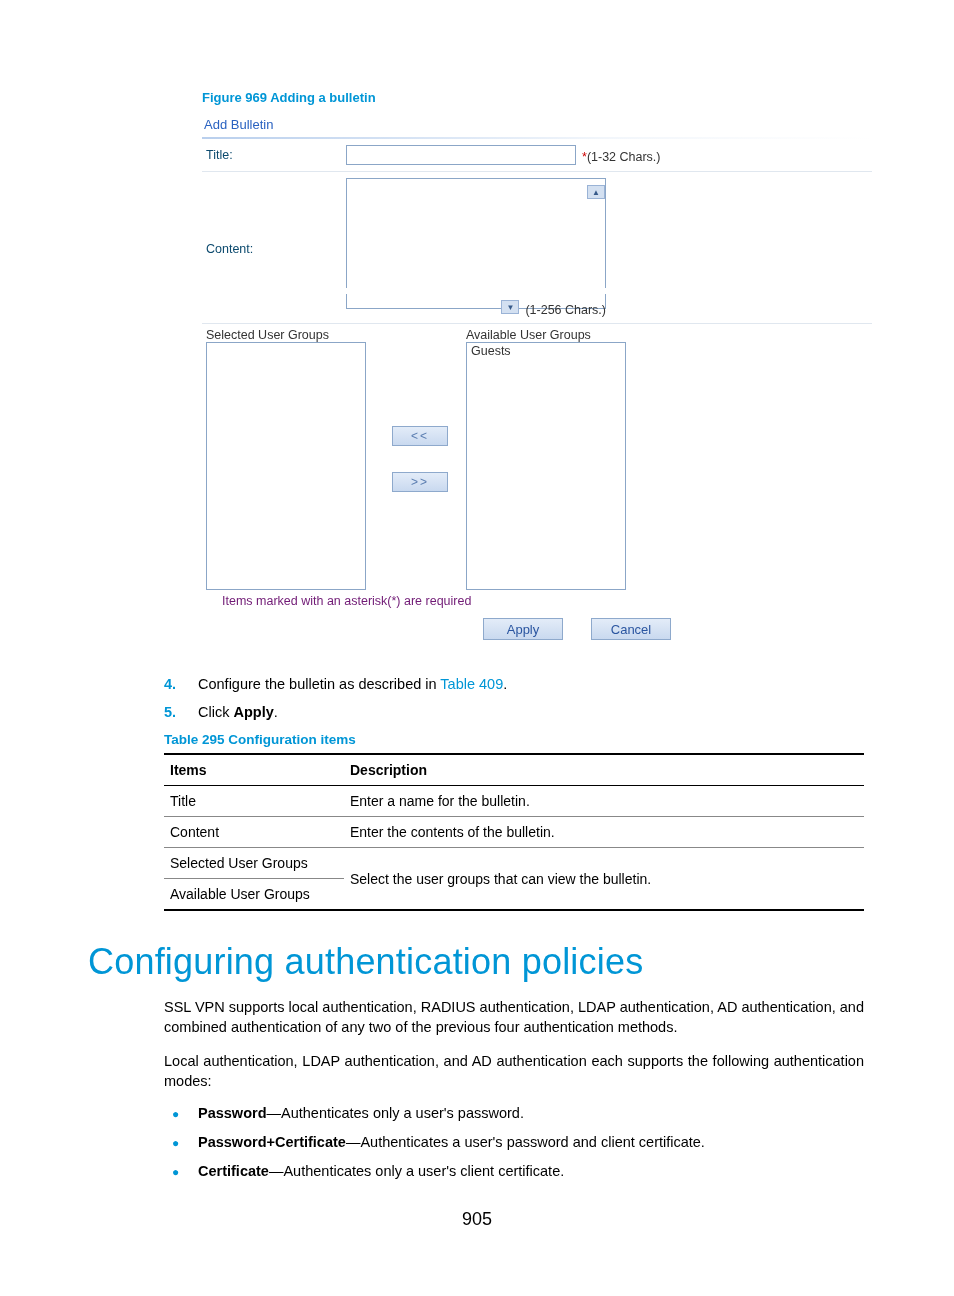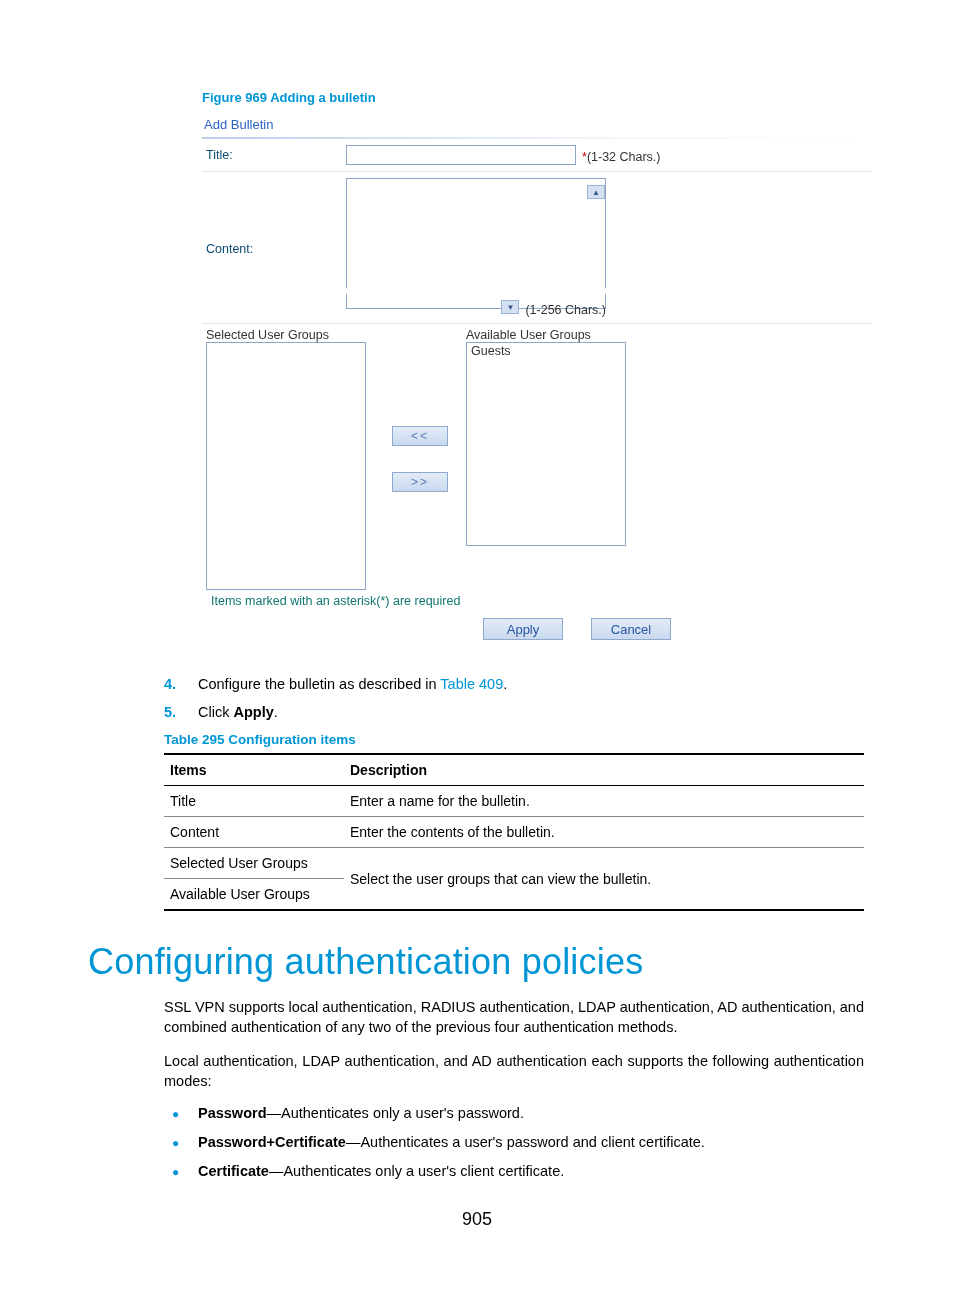--- a/index.html
+++ b/index.html
@@ -70,21 +70,21 @@
   }
   .listbox .opt { padding:1px 4px; }
   .mover-col { width:80px; display:flex; flex-direction:column; justify-content:center; align-items:center; gap:26px; }
   .mover-btn {
     width:56px; height:20px;
     background: linear-gradient(#e3ecf8,#c9d9ef);
     border:1px solid #8ea9cc;
     color:#5a7db0; font-size:12px; letter-spacing:2px;
     display:flex; align-items:center; justify-content:center;
   }
-  .req-note { font-size:12.5px; color:#0f766e; margin-left:5px; padding:2px 4px 8px 4px; }
+  .req-note { font-size:12.5px; color:#701a75; margin-left:16px; padding:2px 4px 8px 4px; }
   .btn-row { display:flex; justify-content:center; gap:28px; padding:2px 0 10px 80px; }
   .act-btn {
     width:80px; height:22px;
     background: linear-gradient(#e3ecf8,#c9d9ef);
     border:1px solid #8ea9cc;
     color:#2a55a0; font-size:13px;
     display:flex; align-items:center; justify-content:center;
   }
 
   
@@ -162,21 +162,21 @@
       <div class="col" style="width:174px;">
         <div>Selected User Groups</div>
         <div class="listbox" style="width:160px; height:248px;"></div>
       </div>
       <div class="mover-col">
         <div class="mover-btn">&lt;&lt;</div>
         <div class="mover-btn">&gt;&gt;</div>
       </div>
       <div class="col" style="width:174px; margin-left:6px;">
         <div>Available User Groups</div>
-        <div class="listbox" style="width:160px; height:204px;">
+        <div class="listbox" style="width:160px; height:248px;">
           <div class="opt">Guests</div>
         </div>
       </div>
     </div>
 
     <div class="req-note">Items marked with an asterisk(*) are required</div>
     <div class="btn-row">
       <div class="act-btn">Apply</div>
       <div class="act-btn">Cancel</div>
     </div>

